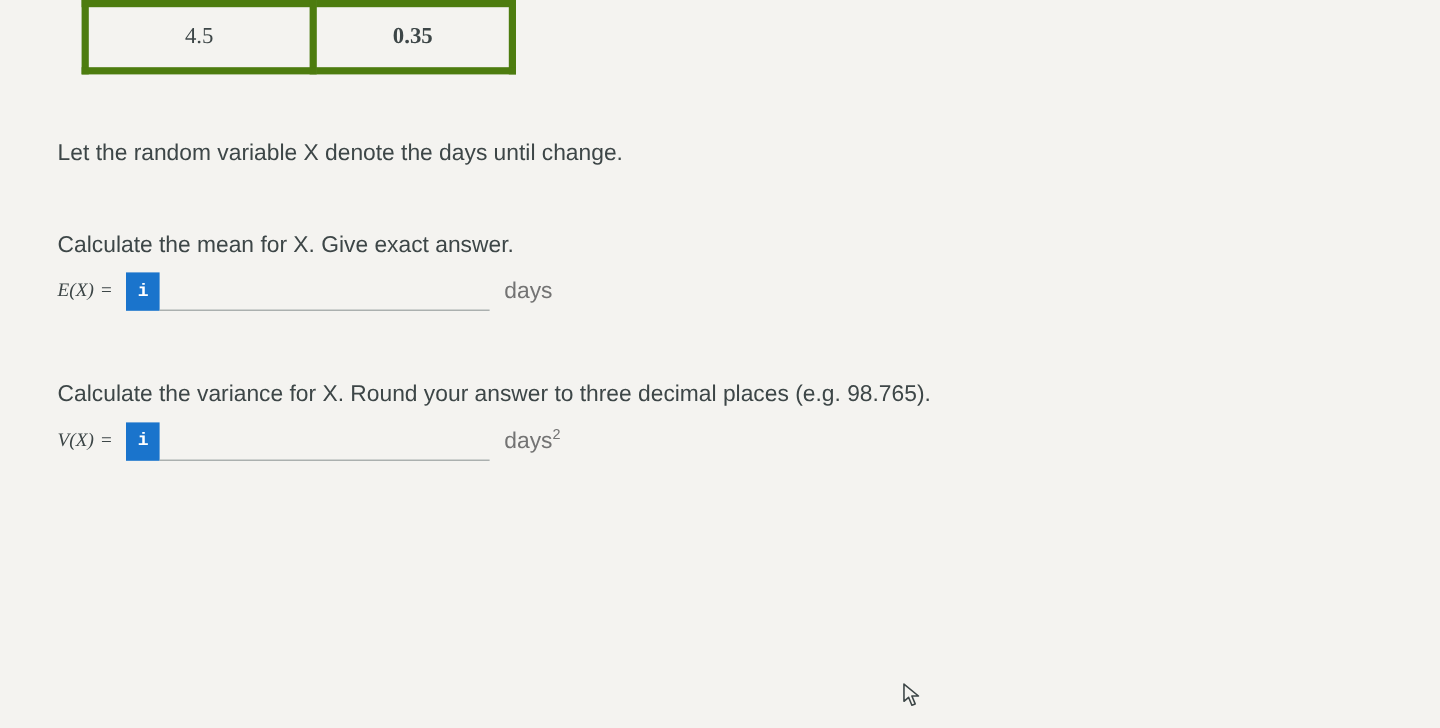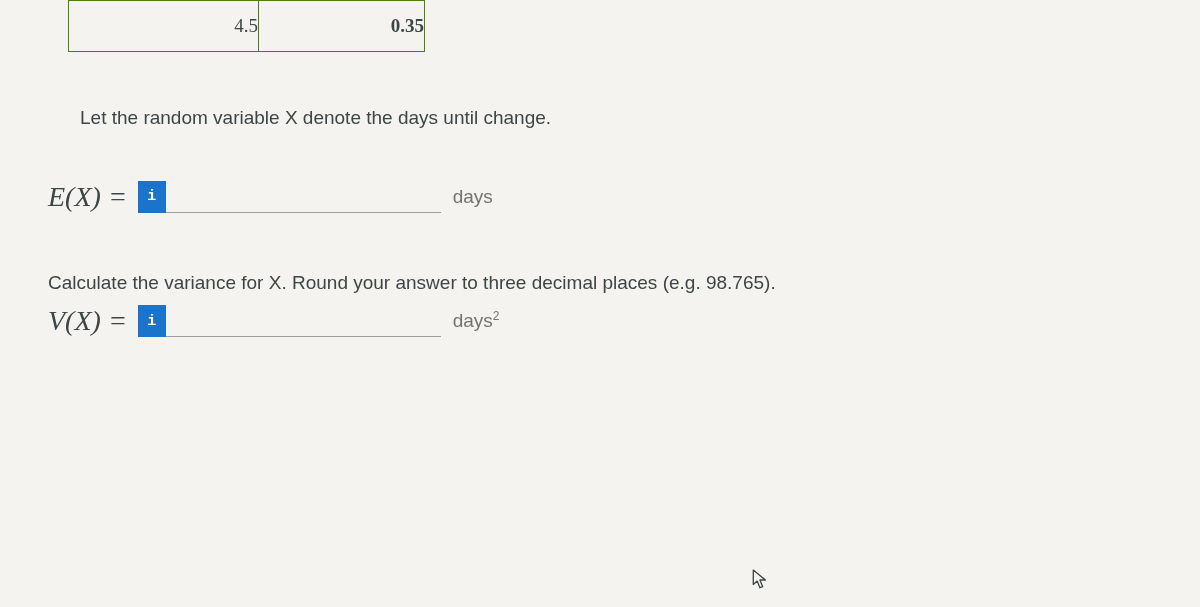--- a/index.html
+++ b/index.html
@@ -15,45 +15,45 @@
       position: relative;
     }
     .content {
       padding: 0 48px 0 48px;
     }
     table {
       border-collapse: collapse;
       margin-left: 20px;
     }
     td {
-      border: 1px solid #4d7c0f;
+      border: 6px solid #4d7c0f;
       padding: 14px 0;
-      text-align: right;
+      text-align: center;
       font-family: Georgia, serif;
       color: #3d4647;
     }
     td.col1 { width: 190px; }
     td.col2 { width: 166px; font-weight: bold; }
-    .section { margin-top: 52px; margin-left: 32px; }
+    .section { margin-top: 52px; }
     .instruction {
       font-family: -apple-system, BlinkMacSystemFont, 'Segoe UI', Helvetica, Arial, sans-serif;
       font-size: 19px;
       color: #3d4647;
       line-height: 1.5;
     }
     .question-block { margin-top: 48px; }
     .answer-row {
       display: flex;
       align-items: center;
       margin-top: 8px;
     }
     .math-label {
       font-family: Georgia, 'Times New Roman', serif;
       font-style: italic;
-      font-size: 28px;
+      font-size: 16px;
       color: #3d4647;
       margin-right: 8px;
     }
     .math-label .var { font-style: italic; }
     .math-label .eq { font-style: normal; margin-left: 2px; margin-right: 4px; }
     .input-wrapper {
       display: flex;
       align-items: stretch;
       height: 32px;
     }
@@ -108,20 +108,21 @@
       <td class="col2">0.35</td>
     </tr>
   </tbody>
     </table>
 
   <div class="section">
     <div class="instruction">Let the random variable X denote the days until change.</div>
   </div>
 
   <div class="question-block">
+    <div class="instruction">Calculate the mean for X. Give exact answer.</div>
     <div class="answer-row">
       <span class="math-label"><span class="var">E</span>(<span class="var">X</span>)<span class="eq"> =</span></span>
       <div class="input-wrapper">
         <span class="info-badge">i</span>
         <input class="answer-input" type="text" value="" style="">
       </div>
       <span class="unit">days</span>
     </div>
   </div>
 

